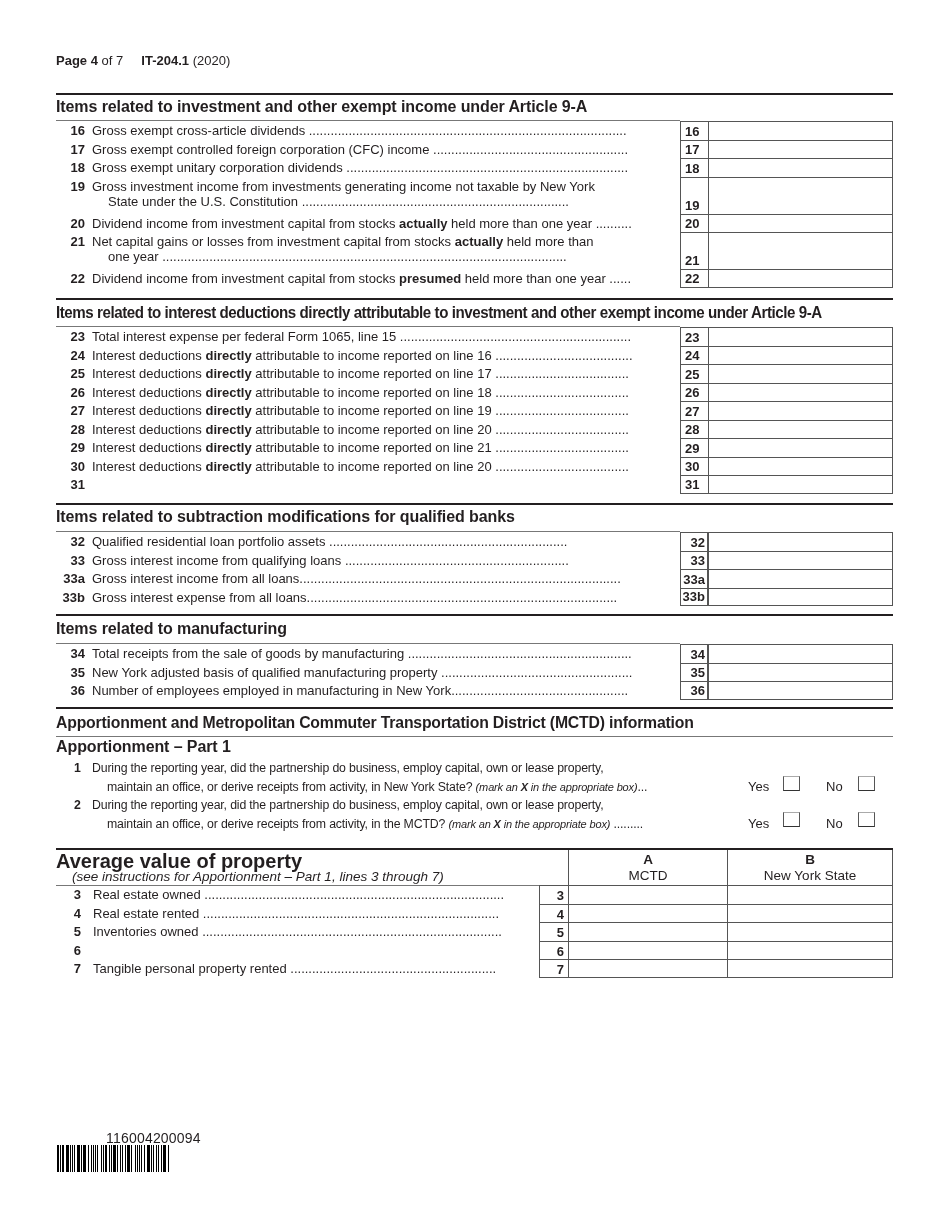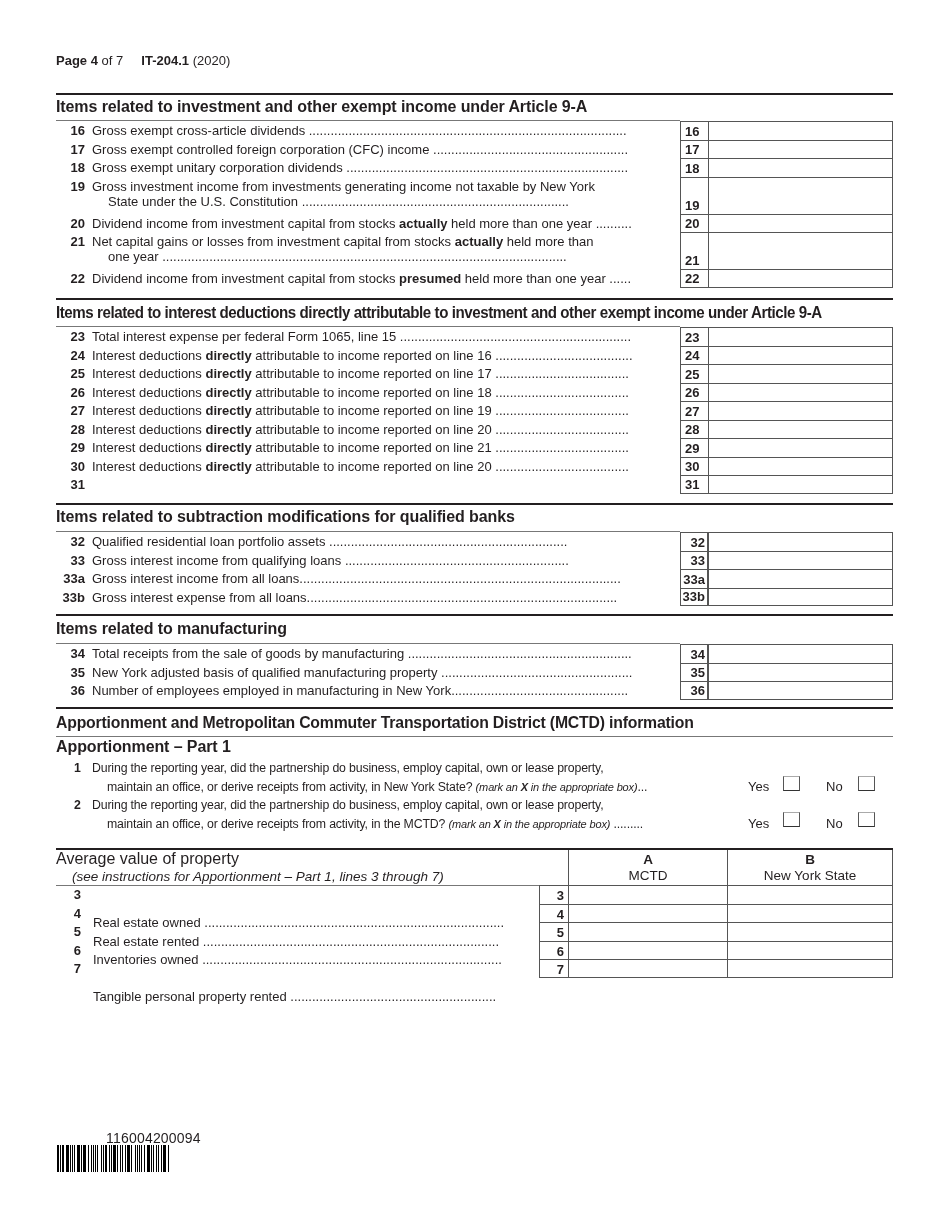--- a/index.html
+++ b/index.html
@@ -24,30 +24,30 @@
   .dots { color:#231f20; }
   .q { position:absolute; left:56px; width:840px; font-size:12.3px; letter-spacing:-0.15px; }
   .q .n { position:absolute; left:18px; font-weight:bold; }
   .q .t1 { position:absolute; left:36px; white-space:nowrap; }
   .q .t2 { position:absolute; left:51px; top:19px; white-space:nowrap; }
   .q .t2 i { font-size:11px; }
   .yn { position:absolute; font-size:13px; }
   .cb { position:absolute; width:17px; height:15px; box-sizing:border-box; border:1px solid #aaa; border-bottom:1.5px solid #333; border-left:1px solid #555; border-right:1px solid #555; }
   .ptab { position:absolute; left:56px; top:848px; width:837px; }
   .phead { position:relative; height:37px; border-top:2px solid #231f20; box-sizing:border-box; }
-  .phead .title { position:absolute; left:0; top:0px; font-weight:normal; font-size:16px; }
+  .phead .title { position:absolute; left:0; top:0px; font-weight:bold; font-size:20px; }
   .phead .sub { position:absolute; left:16px; top:19px; font-style:italic; font-size:13.5px; white-space:nowrap; }
   .colA, .colB { position:absolute; top:0; height:100%; box-sizing:border-box; border-left:1px solid #555; text-align:center; font-size:13.5px; }
   .colA { left:512px; width:159px; }
   .colB { left:671px; width:166px; border-right:1px solid #555; }
   .colA .h, .colB .h { font-weight:bold; display:block; margin-top:2px; line-height:16px; }
   .colA .s, .colB .s { display:block; line-height:16px; }
   .prow { position:relative; height:18.5px; font-size:13px; }
   .prow .num { width:25px; }
-  .prow .desc { left:37px; width:440px;margin-top:28px; }
+  .prow .desc { left:37px; width:440px; }
   .pl { position:absolute; left:483px; width:29px; box-sizing:border-box; border-left:1px solid #555; border-top:1px solid #555; text-align:right; padding-right:4px; font-weight:bold; height:100%; padding-top:2px; }
   .pa { position:absolute; left:512px; width:159px; box-sizing:border-box; border-left:1px solid #555; border-top:1px solid #555; height:100%; }
   .pb { position:absolute; left:671px; width:166px; box-sizing:border-box; border-left:1px solid #555; border-top:1px solid #555; border-right:1px solid #555; height:100%; }
   .prow.last .pl, .prow.last .pa, .prow.last .pb { border-bottom:1px solid #555; }
   .prowsep { position:absolute; left:0; width:483px; top:0; border-top:1px solid #777; }
   .barcode-num { position:absolute; left:106px; top:1130px; font-size:14px; letter-spacing:0.2px; }
   .barcode { position:absolute; left:57px; top:1145px; height:27px; display:flex; align-items:stretch; }
   .barcode span { display:block; height:100%; background:#000; }
 </style>
 </head>

